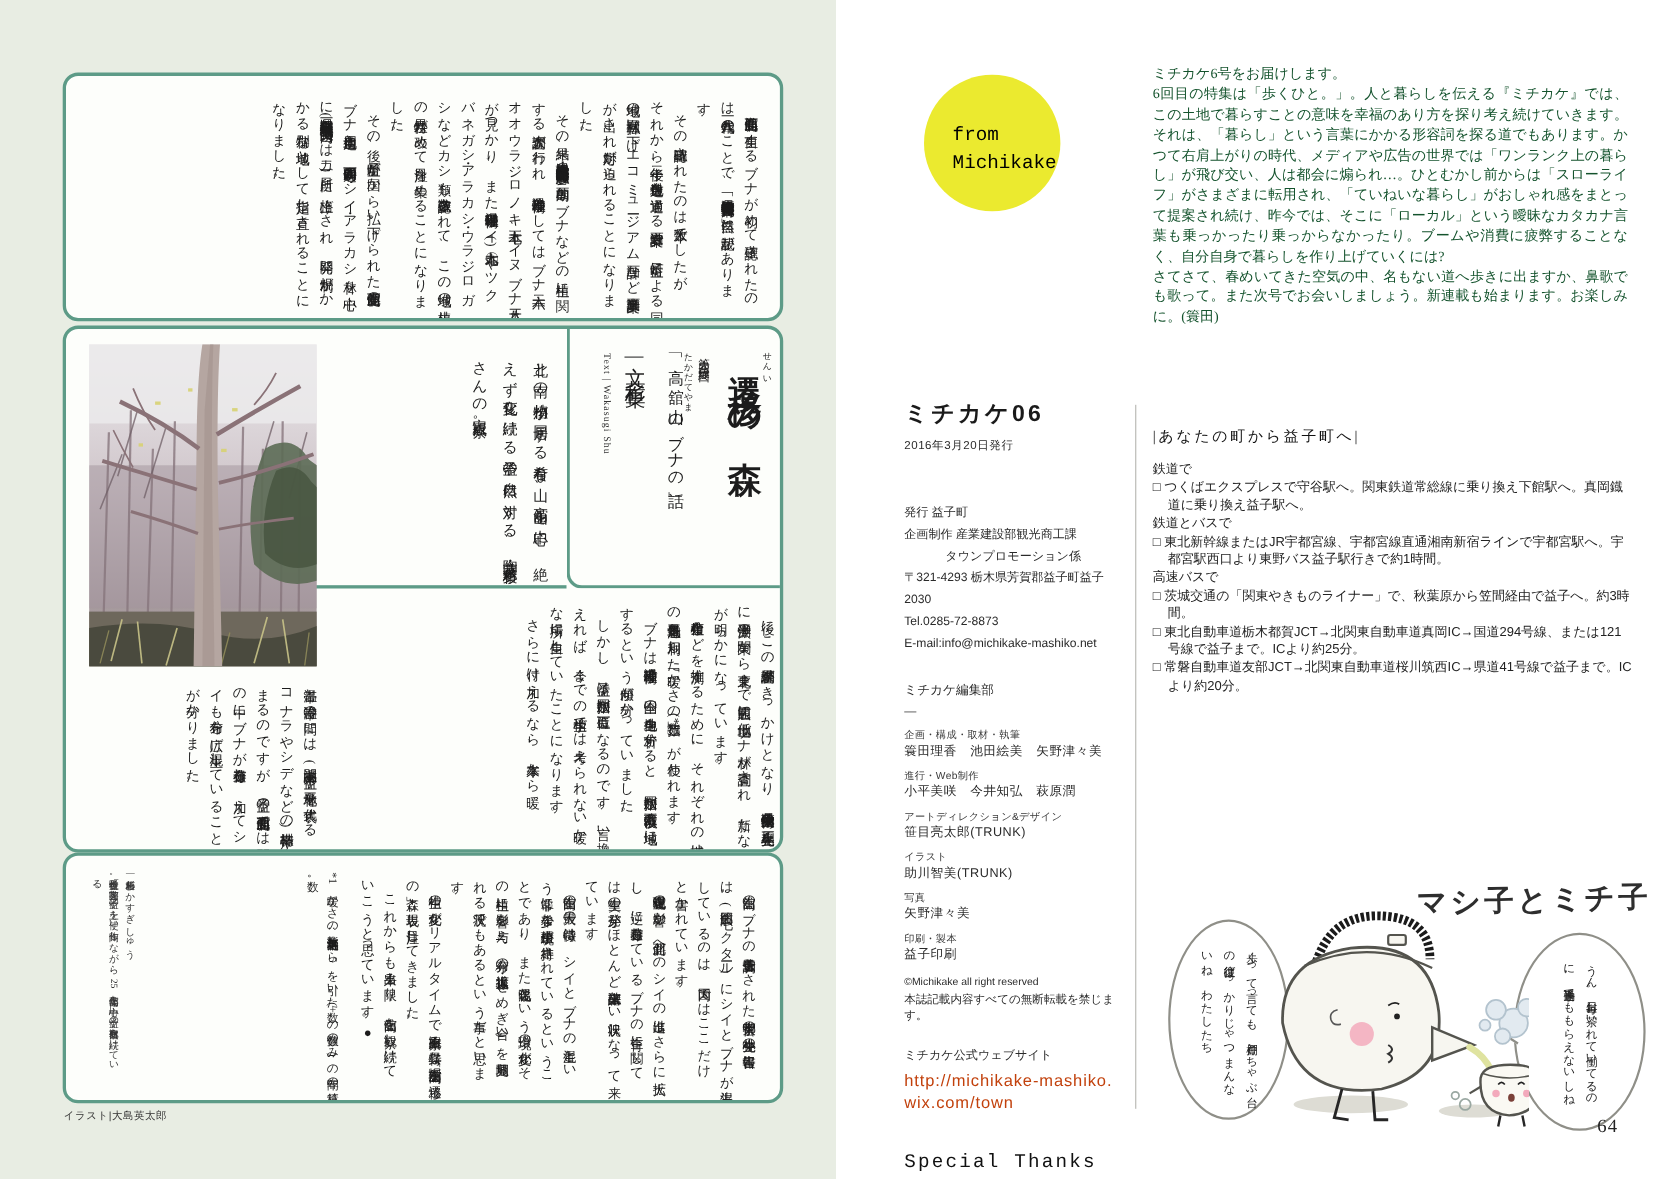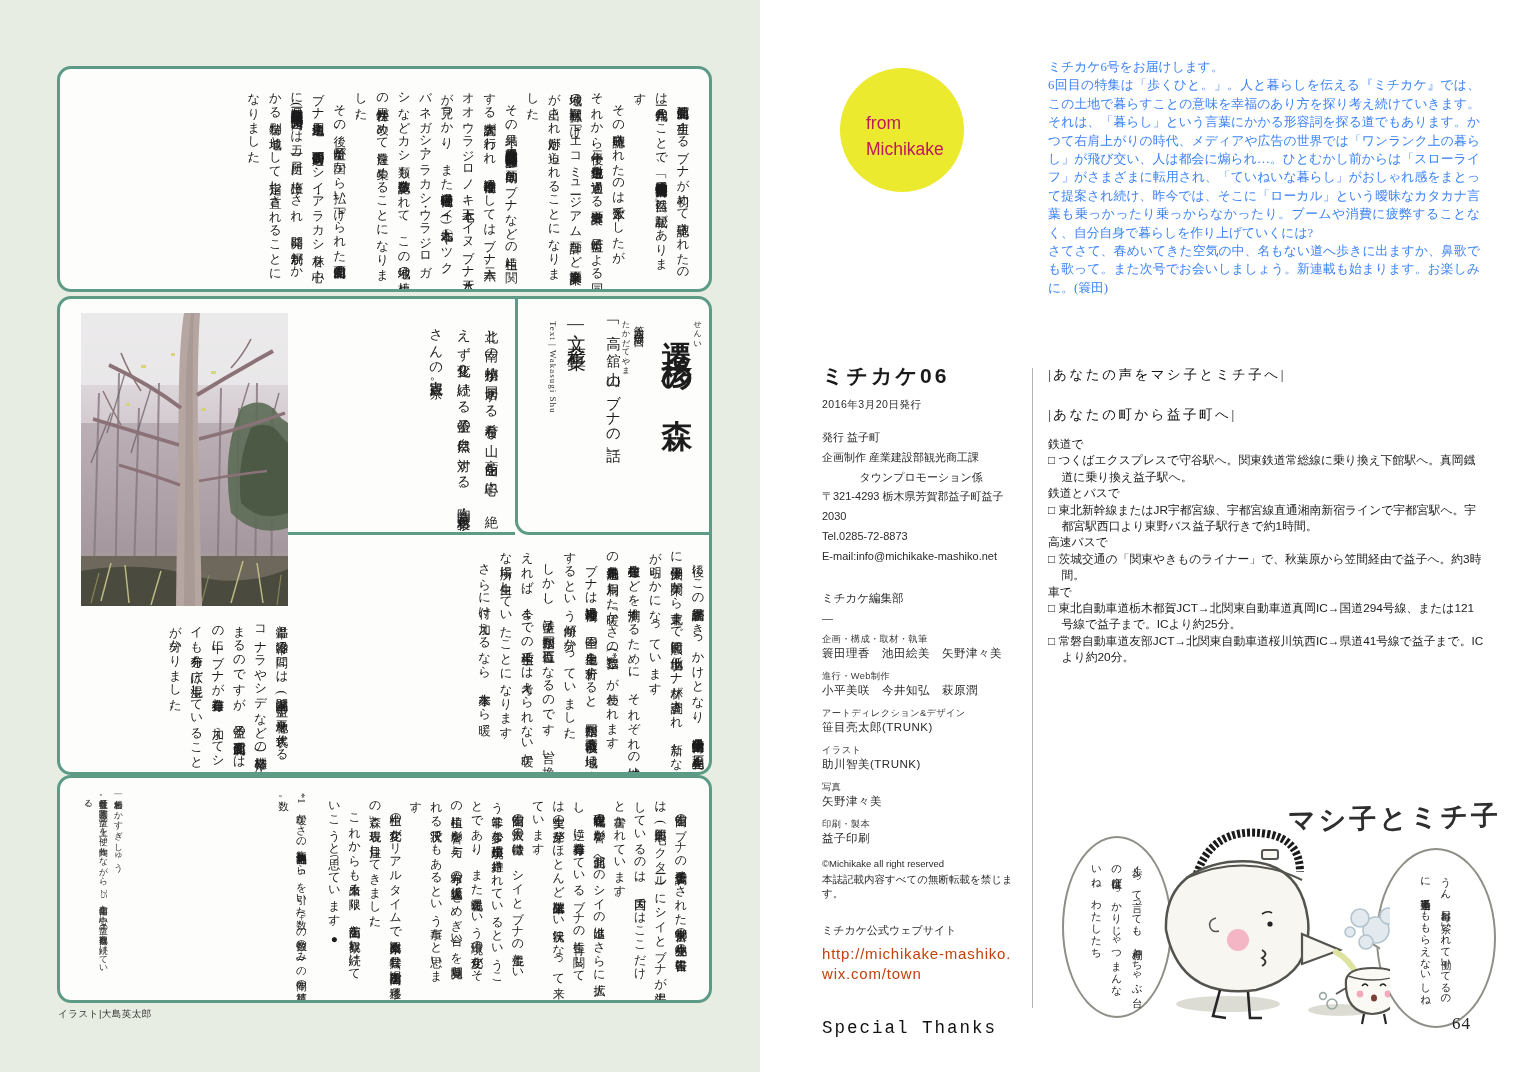--- a/index.html
+++ b/index.html
@@ -30,29 +30,29 @@
   .box3{left:57px;top:775px;width:655px;height:228px;}
   .box3-flow{width:100%;height:100%;padding:15px 18px;box-sizing:border-box;}
   .box3 .main3{font-size:12px;line-height:1.7;letter-spacing:.3px;margin-left:14px;}
   .box3 .fnote{font-size:10.6px;line-height:1.7;margin-left:12px;width:172px;}
   .box3 .profile{font-size:8.8px;line-height:1.7;color:#333;width:168px;}
   .box3 .profile p{text-indent:0;}
   .illust-credit{position:absolute;left:58px;top:1008px;font-size:9.5px;color:#333;letter-spacing:.5px;}
   
   .right-page{position:absolute;left:760px;top:0;width:760px;height:1072px;background:#ffffff;}
   .badge{position:absolute;left:80px;top:68px;width:124px;height:124px;border-radius:50%;background:#ebea2f;
-         font-family:Liberation Sans, sans-serif;font-size:17.5px;color:#be185d;padding:42px 0 0 26px;box-sizing:border-box;line-height:1.5;}
+         font-family:Liberation Mono, monospace;font-size:17.5px;color:#000000;padding:42px 0 0 26px;box-sizing:border-box;line-height:1.5;}
   .editors-note{position:absolute;left:288px;top:58px;width:432px;font-family:"Liberation Serif","DejaVu Serif",serif;
-                font-size:12.8px;line-height:18.4px;color:#3b82f6;text-align:justify;}
+                font-size:12.8px;line-height:18.4px;color:#14532d;text-align:justify;}
   .editors-note p{margin:0;}
   .col-divider{position:absolute;left:272px;top:368px;width:1px;height:640px;background:#b5b5b0;}
   .colophon{position:absolute;left:62px;top:362px;width:196px;color:#2a2a2a;}
   .logo{font-size:21px;font-weight:bold;letter-spacing:3px;color:#1a1a1a;}
   .issue-date{font-size:10.5px;margin-top:8px;letter-spacing:.5px;}
-  .pubblock{margin-top:16px;font-size:11px;line-height:1.8;}
+  .pubblock{margin-top:45px;font-size:11px;line-height:1.8;}
   .pubblock .indent{padding-left:3.4em;}
   .ed-heading{margin-top:24px;font-size:11.5px;}
   .ed-divider{font-size:11px;margin-top:6px;color:#444;}
   .c-role{font-size:9.3px;color:#3a3a3a;margin-top:9px;letter-spacing:.3px;}
   .c-names{font-size:11.5px;margin-top:0;letter-spacing:.5px;}
   .copyright{font-size:9.5px;margin-top:12px;}
   .notice{font-size:10.5px;margin-top:4px;}
   .web-label{font-size:11px;margin-top:22px;}
   .web-url{font-size:15px;letter-spacing:.8px;line-height:1.35;margin-top:6px;word-break:break-all;color:#c2410c;}
   .sthx-head{font-family:Liberation Mono, monospace;font-size:17.5px;letter-spacing:2px;margin-top:34px;color:#111;}
@@ -256,30 +256,28 @@
     <div class="c-names">益子印刷</div>
     <div class="copyright">©Michikake all right reserved</div>
     <div class="notice">本誌記載内容すべての無断転載を禁じます。</div>
     <div class="web-label">ミチカケ公式ウェブサイト</div>
     <div class="web-url">http://michikake-mashiko.wix.com/town</div>
     <div class="sthx-head">Special Thanks</div>
 
   </div>
 
   <div class="rcol">
-    <div class="sec-head">|あなたの声をマシ子とミチ子へ|</div>
     <div class="sec-head access-head">|あなたの町から益子町へ|</div>
     <div class="access-body">
       <p class="plain">鉄道で</p>
       <p class="hang">□ つくばエクスプレスで守谷駅へ。関東鉄道常総線に乗り換え下館駅へ。真岡鐡道に乗り換え益子駅へ。</p>
       <p class="plain">鉄道とバスで</p>
       <p class="hang">□ 東北新幹線またはJR宇都宮線、宇都宮線直通湘南新宿ラインで宇都宮駅へ。宇都宮駅西口より東野バス益子駅行きで約1時間。</p>
       <p class="plain">高速バスで</p>
       <p class="hang">□ 茨城交通の「関東やきものライナー」で、秋葉原から笠間経由で益子へ。約3時間。</p>
-      <p class="plain">車で</p>
       <p class="hang">□ 東北自動車道栃木都賀JCT→北関東自動車道真岡IC→国道294号線、または121号線で益子まで。ICより約25分。</p>
       <p class="hang">□ 常磐自動車道友部JCT→北関東自動車道桜川筑西IC→県道41号線で益子まで。ICより約20分。</p>
     </div>
   </div>
 
   <div class="comic-title">マシ子とミチ子</div>
 
   <div class="bubble bubble-l">
     <div class="vtext">歩くって言っても、戸棚とちゃぶ台の往復ばっかりじゃつまんないね、わたしたち</div>
   </div>

